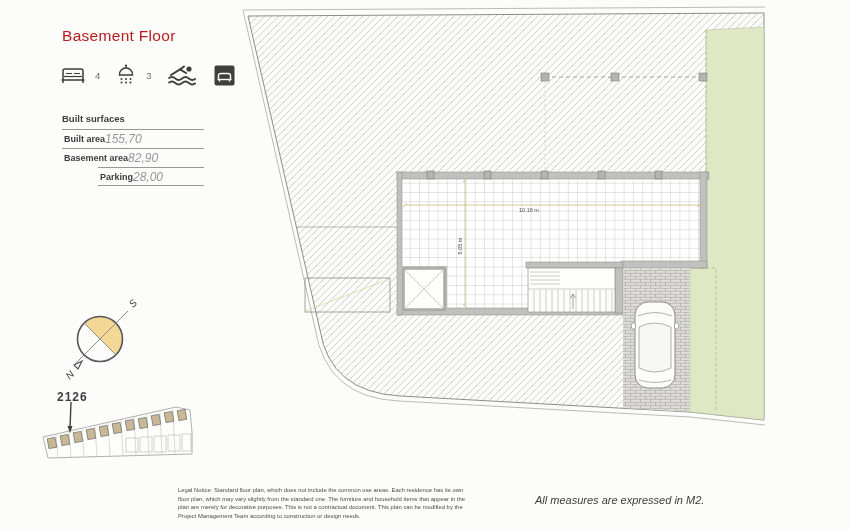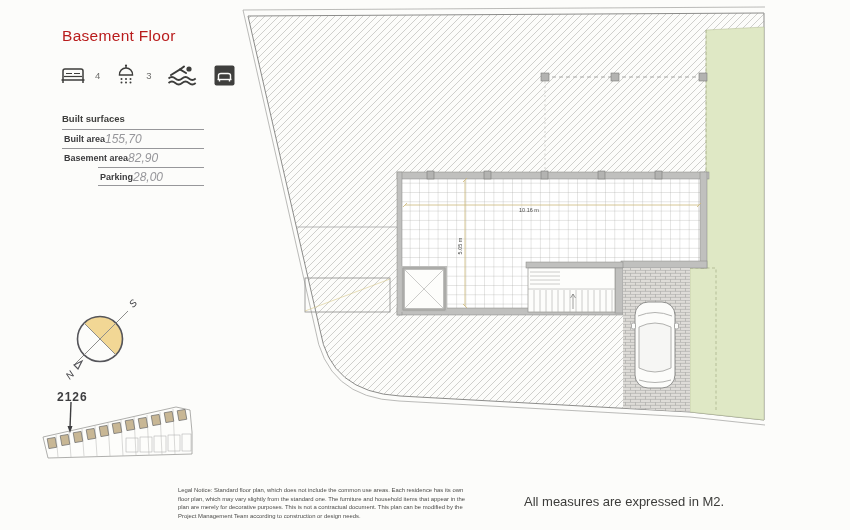--- a/index.html
+++ b/index.html
@@ -20,21 +20,21 @@
   .srow { display:flex; justify-content:flex-start; align-items:center;
           height:19px; border-top:1px solid #97979a; padding:0 2px; }
   .srow:last-child { border-bottom:1px solid #97979a;margin-left:36px; }
   .srow .lbl { font-size:9px; font-weight:bold; color:#3c3c3e; }
   .srow .val { font-size:12px; color:#96969a;font-style:italic; }
 
   #lot-label { left:57px; top:390px; font-size:12px; font-weight:bold; color:#3e3e40; letter-spacing:1px; }
 
   #legal { left:178px; top:486px; width:294px; font-size:5.9px; line-height:1.48;
            color:#4c4c4a; }
-  #units { left:524px; top:494px; font-size:13px; color:#3c3c3a; }
+  #units { left:535px; top:494px; font-size:11px; color:#3c3c3a;font-style:italic; }
 
   svg text { font-family:"Liberation Sans", sans-serif; }
 </style>
 </head>
 <body>
 
 <div id="page">
 
   <div id="title" class="abs">Basement Floor</div>
 

